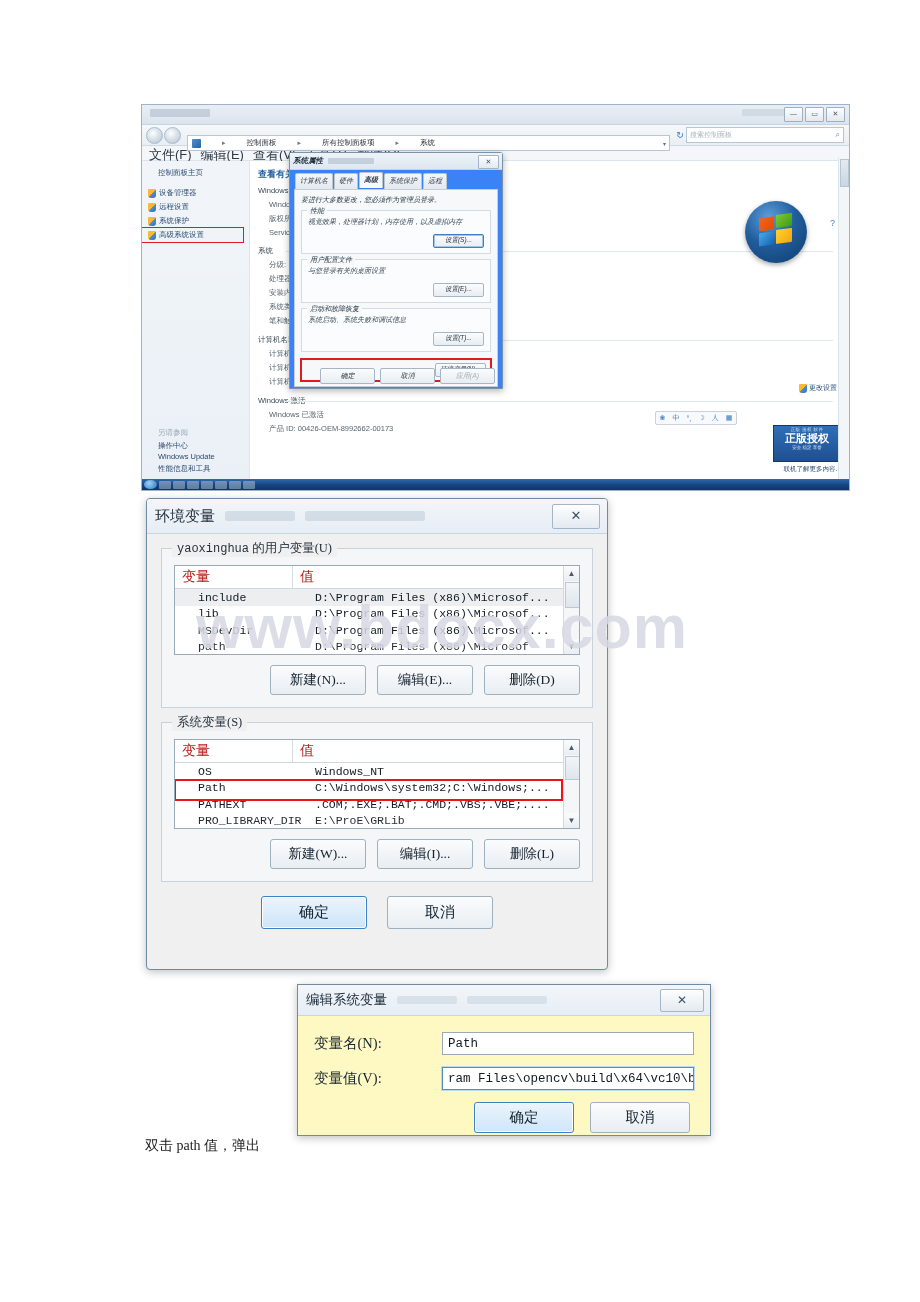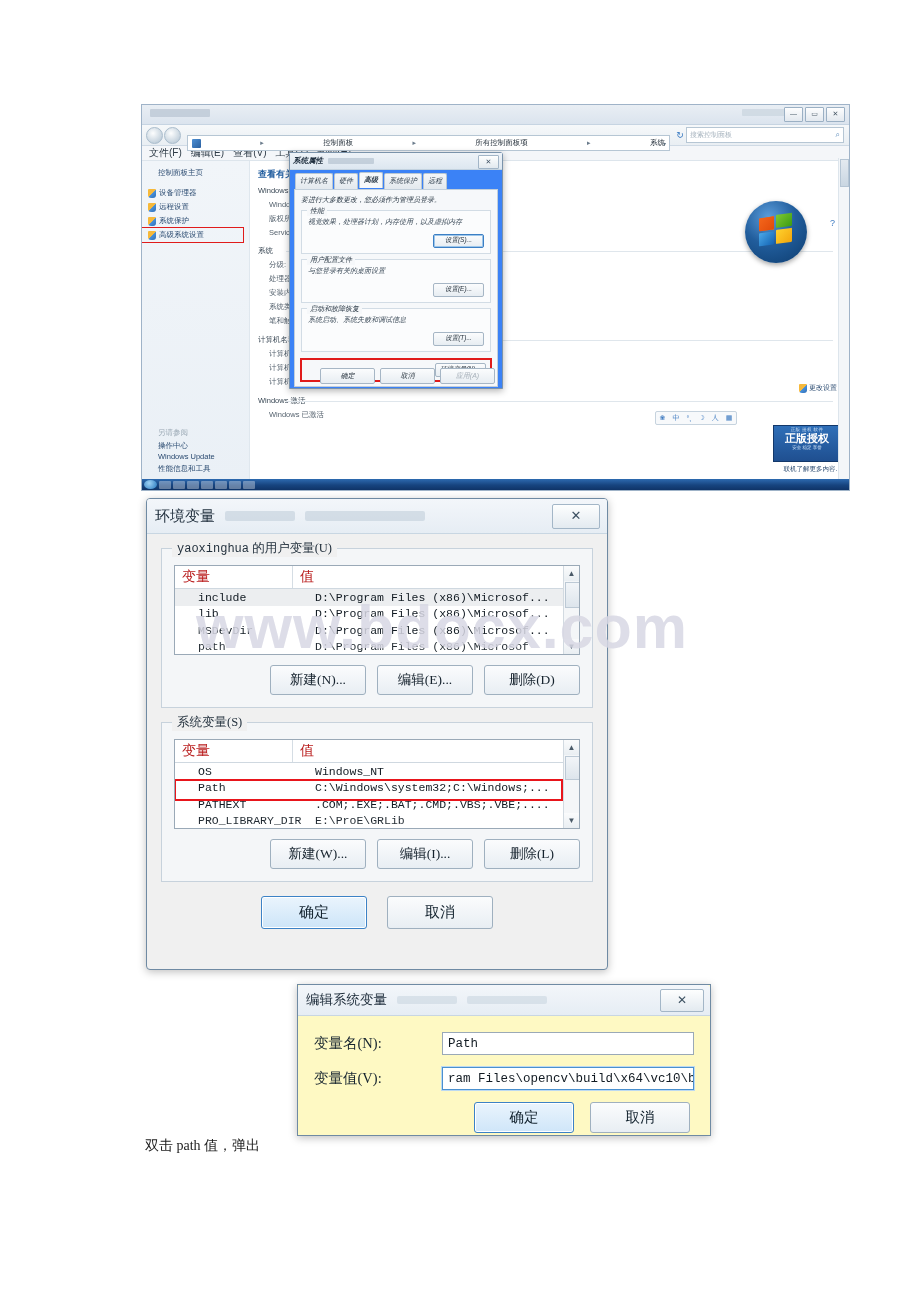--- a/index.html
+++ b/index.html
@@ -49,40 +49,40 @@
     border-bottom:1px solid #cfdae5;position:relative;display:flex;align-items:center;
   }
   .navarrows{display:flex;gap:1px;margin-left:4px;}
   .navarrow{
     width:15px;height:15px;border-radius:50%;
     background:radial-gradient(circle at 40% 35%,#fdfefe,#c6d3de 70%,#a8bac9);
     border:1px solid #a9bccc;
   }
   .addr-field{
     flex:1;margin:16px 4px 0 6px;height:14px;background:#fff;border:1px solid #b6c6d4;
-    display:flex;align-items:center;padding:0 4px;gap:21px;position:relative;justify-content:space-between;
+    display:flex;align-items:center;padding:0 4px;gap:21px;position:relative;
   }
   .addr-icon{
     width:9px;height:9px;background:linear-gradient(135deg,#4d8fd4,#2a5f9e);border-radius:1px;
   }
   .crumb{font-size:7.5px;color:#25303b;white-space:nowrap;}
   .crumb-sep{font-size:7px;color:#6b7c8c;}
   .addr-drop{position:absolute;right:3px;font-size:6px;color:#60717f;}
   .refresh-ic{
     width:12px;height:13px;font-size:9px;color:#3a7ac2;text-align:center;line-height:13px;
   }
   .search-field{
     width:150px;height:14px;background:#fff;border:1px solid #b6c6d4;margin-right:5px;
     display:flex;align-items:center;justify-content:space-between;padding:0 3px;
   }
   .search-ph{font-size:7px;color:#a5b2bd;}
   .search-mag{font-size:8px;color:#4a7fb5;}
   .exp-menubar{
     height:14px;background:#f4f6f9;border-bottom:1px solid #dde5ec;
-    display:flex;align-items:flex-end;gap:9px;padding-left:7px;font-size:10px;color:#2d3a46;
+    display:flex;align-items:flex-start;gap:9px;padding-left:7px;font-size:13px;color:#2d3a46;
   }
   .exp-body{display:flex;height:calc(100% - 53px - 11px);background:#fff;}
   .exp-sidebar{
     width:107px;background:linear-gradient(180deg,#f1f5f9 0%,#eaf0f6 100%);
     border-right:1px solid #dfe7ee;padding:7px 0 0 0;position:relative;
   }
   .side-home{font-size:7.5px;color:#2a4a70;padding:0 0 8px 16px;}
   .side-item{
     display:flex;align-items:center;gap:3px;padding:2px 0 2px 6px;font-size:7.5px;color:#2a4a70;
   }
@@ -460,20 +460,23 @@
         </div>
         <div class="grp-row">
           <span class="k">计算机描述:</span>
           <span></span>
         </div>
 
         <div class="grp-title">Windows 激活</div>
         <div class="grp-row">
             <span>Windows 已激活</span>
           </div>
+        <div class="grp-row">
+            <span>产品 ID: 00426-OEM-8992662-00173</span>
+          </div>
 
         <div class="winlogo">
           <span class="flag">
             <i class="f1"></i>
               <i class="f2"></i>
               <i class="f3"></i>
               <i class="f4"></i>
           </span>
         </div>
 

